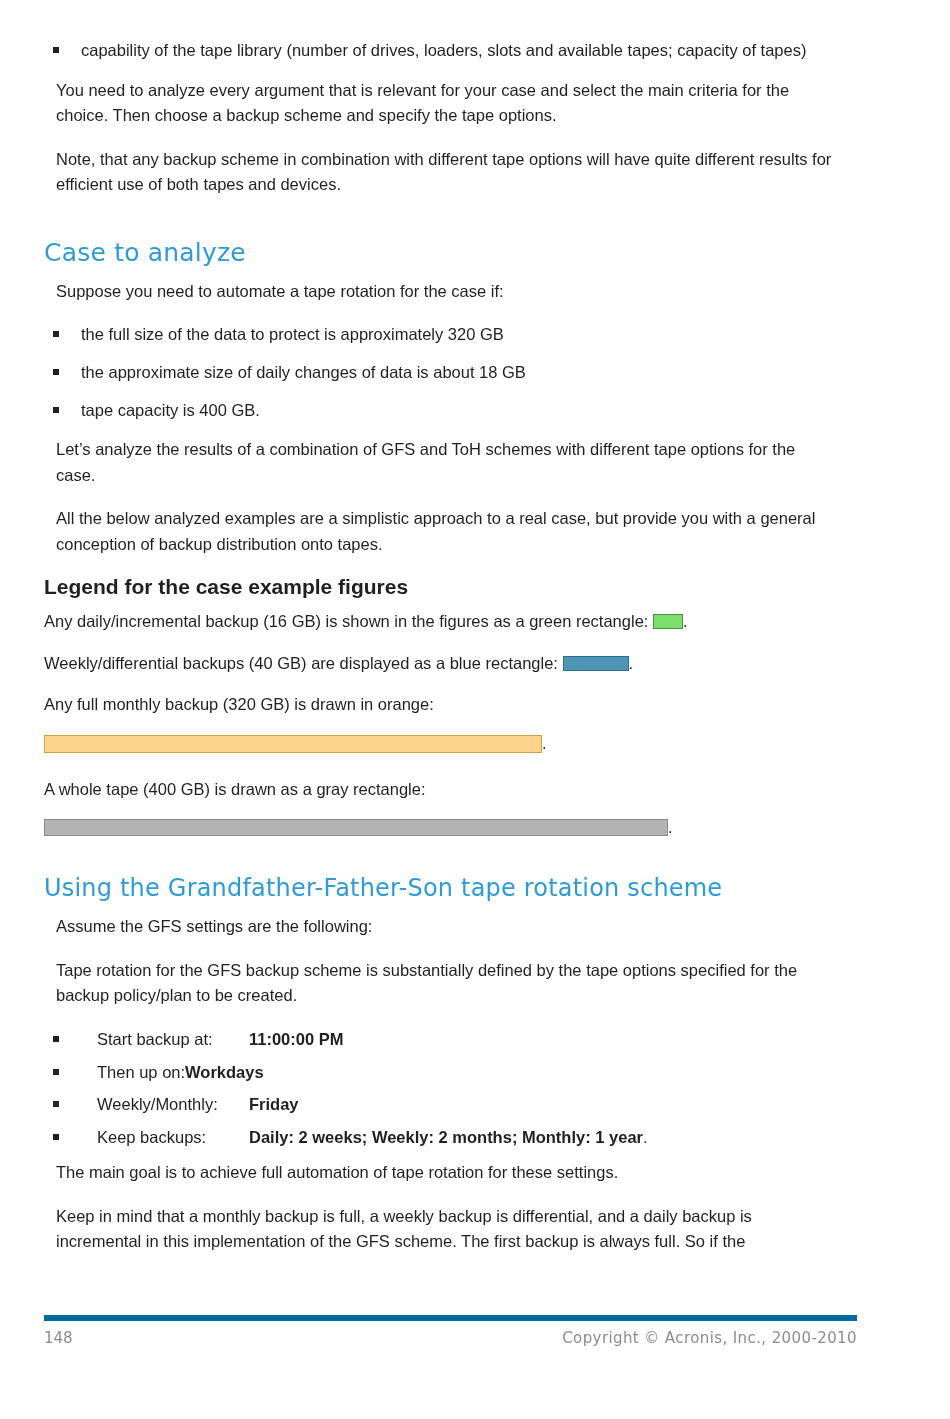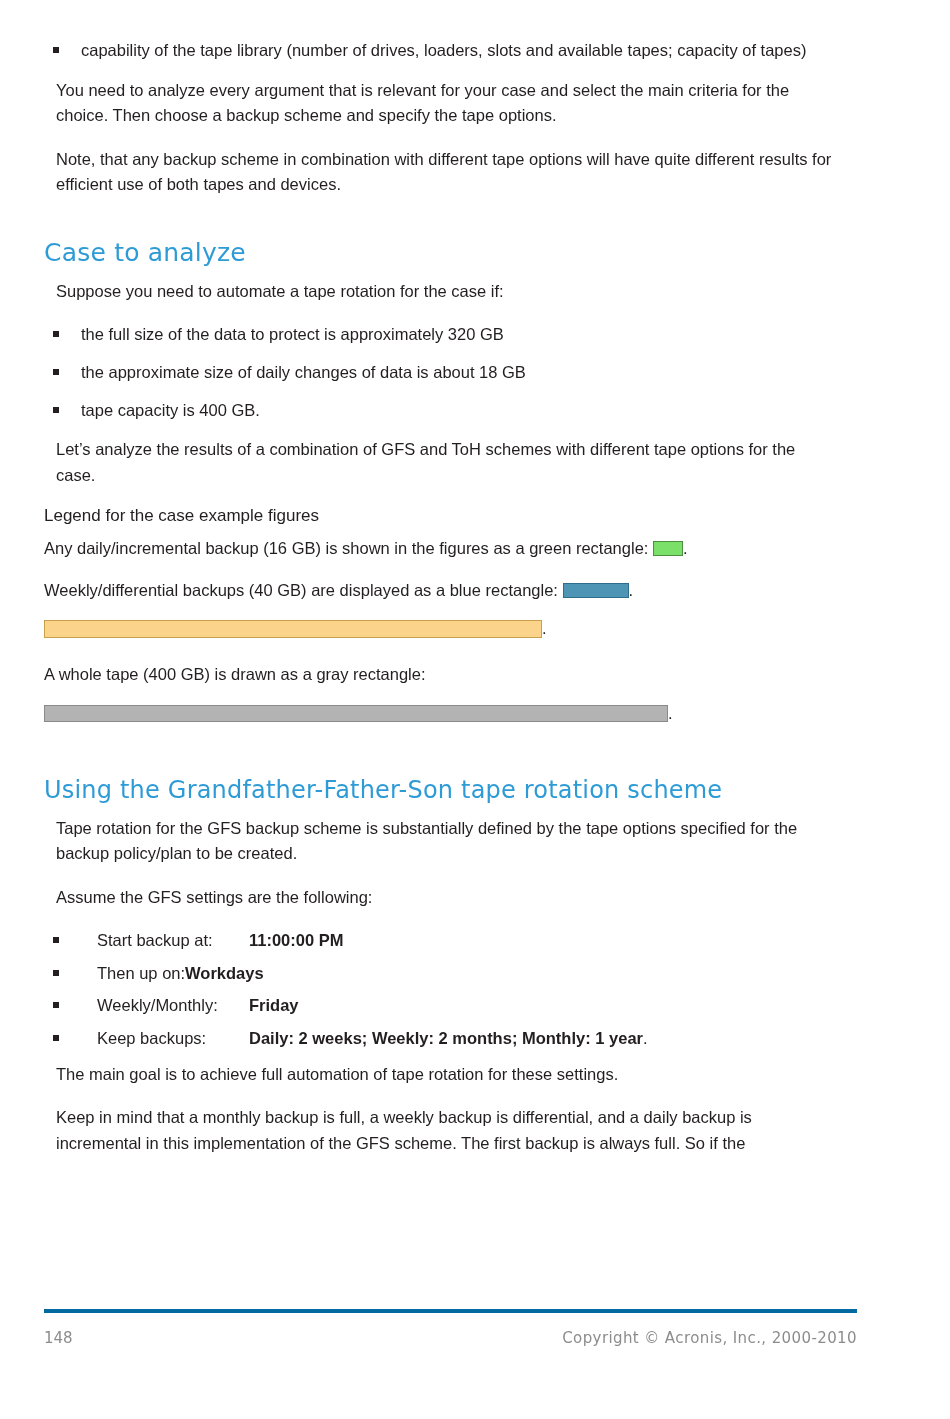--- a/index.html
+++ b/index.html
@@ -58,27 +58,26 @@
   h2.blue-head {
     font-size: 25px;
     font-weight: normal;
     color: #2e9bd6;
     margin: 0 0 12px 0;
     letter-spacing: 0.2px;
     font-family: "DejaVu Sans", sans-serif;
   }
   h2.blue-head.second {
     font-size: 24px;
-    margin-top: 16px;
   }
   .spacer-lg { height: 22px; }
   .spacer-sm { height: 8px; }
   h3.bold-head {
-    font-size: 17px;
-    font-weight: normal;
+    font-size: 21px;
+    font-weight: bold;
     margin: 0 0 10px 0;
     color: #231f20;
   }
   .legend-line {
     font-size: 16.5px;
     line-height: 1.55;
     margin-bottom: 16px;
     color: #231f20;
   }
   .swatch {
@@ -153,22 +152,22 @@
   .settings-list .lbl.w1 { width: 152px; }
   .settings-list .lbl.w2 { width: auto; }
   .settings-list .val {
     font-weight: bold;
   }
   .footer {
     position: absolute;
     left: 44px;
     right: 44px;
     bottom: 72px;
-    border-top: 4px solid #0369a1;
-    padding-top: 16px;
+    border-top: 6px solid #0369a1;
+    padding-top: 8px;
     display: flex;
     justify-content: space-between;
     align-items: center;
   }
   .footer .pg {
     font-size: 15px;
     color: #8c8c8c;
     font-family: "DejaVu Sans", sans-serif;
   }
   .footer .cp {
@@ -197,54 +196,58 @@
   <p class="para">Suppose you need to automate a tape rotation for the case if:</p>
 
   <ul class="bullets tight">
     <li><span class="sq"></span><span>the full size of the data to protect is approximately 320 GB</span></li>
     <li><span class="sq"></span><span>the approximate size of daily changes of data is about 18 GB</span></li>
     <li><span class="sq"></span></li>
     <li><span class="sq"></span><span>tape capacity is 400 GB.</span></li>
   </ul>
 
   <p class="para">Let’s analyze the results of a combination of GFS and ToH schemes with different tape options for the case.</p>
+  <p class="para">All the below analyzed examples are a simplistic approach to a real case, but provide you with a general conception of backup distribution onto tapes.</p>
 
   <h3 class="bold-head">Legend for the case example figures</h3>
 
   <div class="legend-line">
     <span>Any daily/incremental backup (16 GB) is shown in the figures as a green rectangle:</span>
     <span class="swatch green"></span><span>.</span>
   </div>
 
   <div class="legend-line">
     <span>Weekly/differential backups (40 GB) are displayed as a blue rectangle:</span>
     <span class="swatch blue"></span><span>.</span>
   </div>
 
+  <div class="legend-line">
+    <span>Any full monthly backup (320 GB) is drawn in orange:</span>
+  </div>
 
   <div class="bar-row">
     <span class="bar orange"></span><span class="bar-dot">.</span>
   </div>
 
   <div class="spacer-sm"></div>
 
   <div class="legend-line">
     <span>A whole tape (400 GB) is drawn as a gray rectangle:</span>
   </div>
 
   <div class="bar-row">
     <span class="bar gray"></span><span class="bar-dot">.</span>
   </div>
 
   <div class="spacer-lg"></div>
 
   <h2 class="blue-head second">Using the Grandfather-Father-Son tape rotation scheme</h2>
 
+  <p class="para">Assume the GFS settings are the following:</p>
   <p class="para">Tape rotation for the GFS backup scheme is substantially defined by the tape options specified for the backup policy/plan to be created.</p>
-  <p class="para">Assume the GFS settings are the following:</p>
 
   <ul class="settings-list">
     <li>
       <span class="sq"></span>
       <span class="lbl w1">Start backup at:</span><span class="val">11:00:00 PM</span>
     </li>
     <li>
       <span class="sq"></span>
       <span class="lbl w2">Then up on:</span><span class="val">Workdays</span>
     </li>

